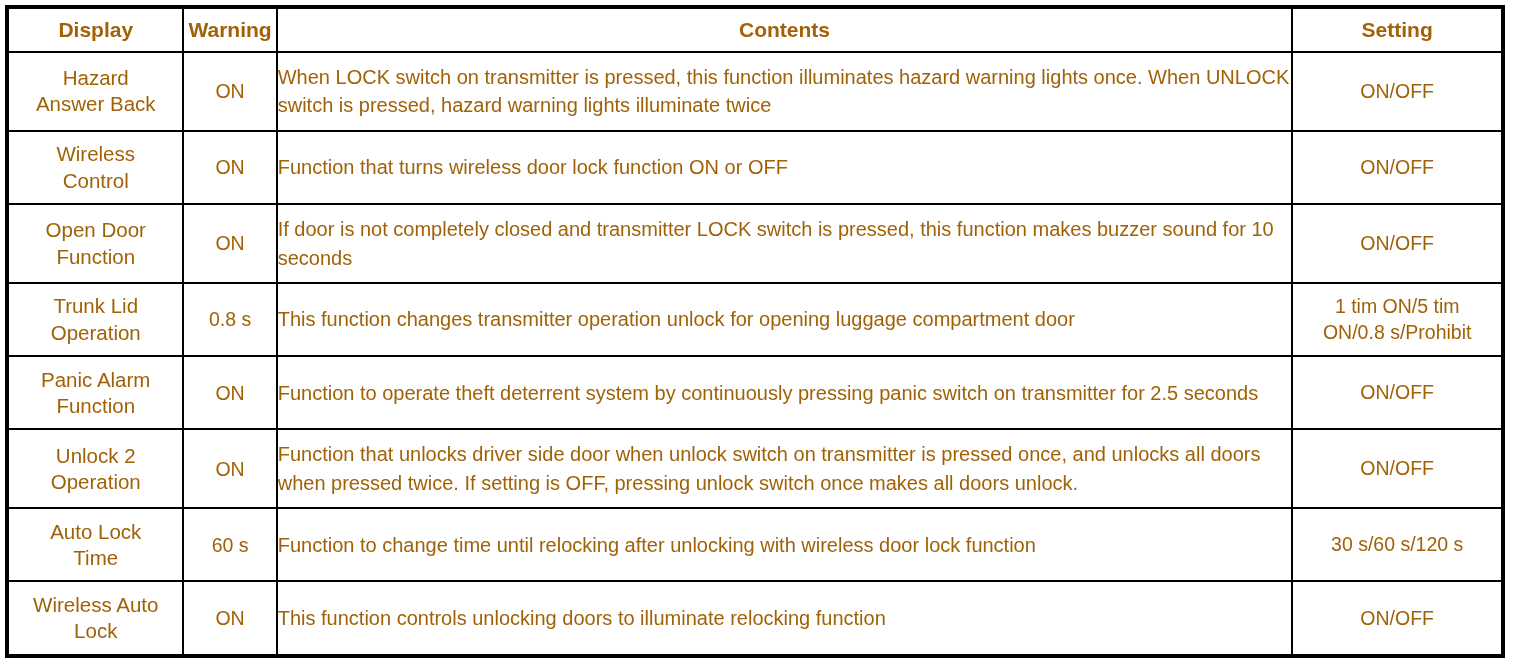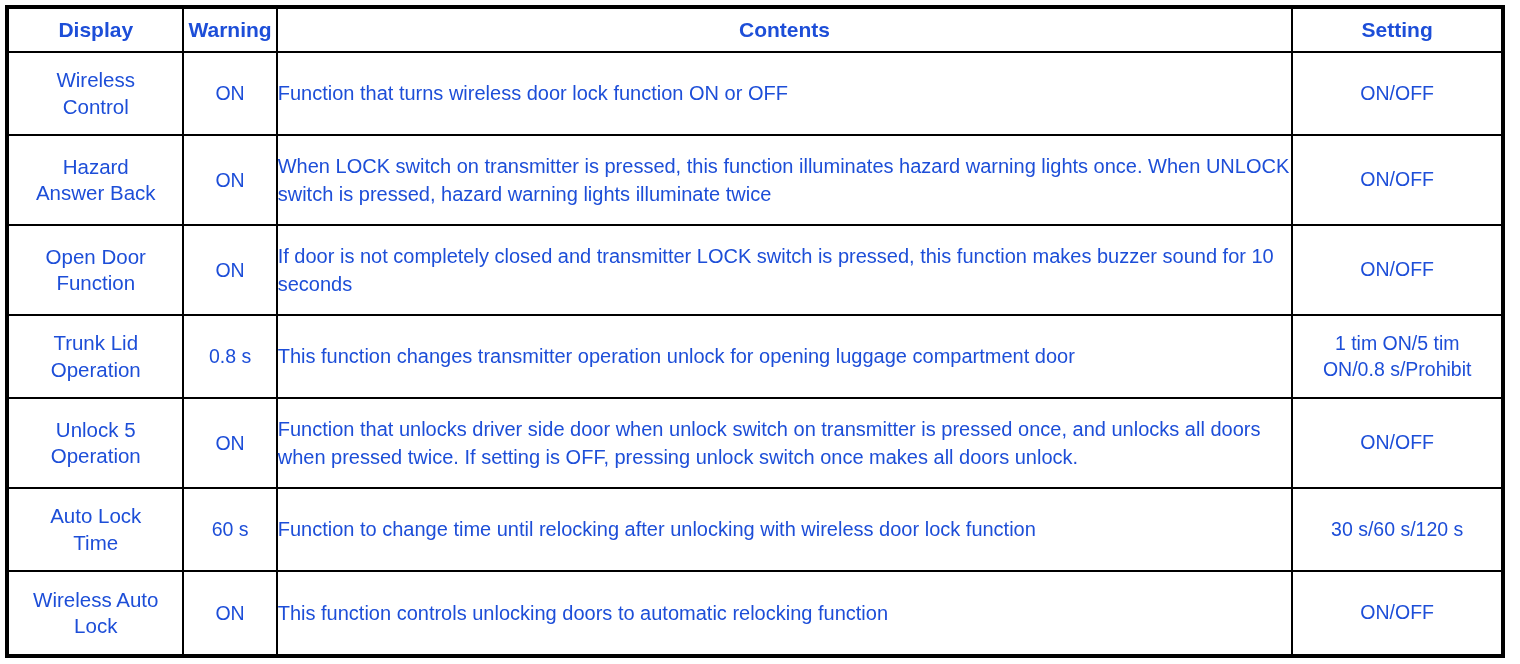--- a/index.html
+++ b/index.html
@@ -27,21 +27,21 @@
     width: 100%;
     height: 100%;
     table-layout: fixed;
     border: 4px solid #000;
   }
   table.spec-table th,
   table.spec-table td {
     border: 2px solid #000;
     padding: 0;
     vertical-align: middle;
-    color: #1d4ed8;
+    color: #a16207;
   }
   
   thead th {
     border-bottom: 4px solid #000;
     font-weight: bold;
     font-size: 21px;
     text-align: center;
     height: 42px;
     line-height: 1.1;
   }
@@ -93,46 +93,46 @@
         <th>Display</th>
         <th>Warning</th>
         <th>Contents</th>
         <th>Setting</th>
       </tr>
     </thead>
     <tbody>
 
       <tr>
         <td class="cell-display">
+          <span class="line">Hazard</span>
+          <span class="line">Answer Back</span>
+        </td>
+        <td class="cell-default">ON</td>
+        <td class="cell-contents">When LOCK switch on transmitter is pressed, this function illuminates hazard warning lights once. When UNLOCK switch is pressed, hazard warning lights illuminate twice</td>
+        <td class="cell-setting">
+          <span class="line nowrap">ON/OFF</span>
+          <span class="line nowrap"></span>
+        </td>
+      </tr>
+
+      <tr>
+        <td class="cell-display">
           <span class="line">Wireless</span>
           <span class="line">Control</span>
         </td>
         <td class="cell-default">ON</td>
         <td class="cell-contents">Function that turns wireless door lock function ON or OFF</td>
         <td class="cell-setting">
           <span class="line nowrap">ON/OFF</span>
           <span class="line nowrap"></span>
         </td>
       </tr>
 
       <tr>
         <td class="cell-display">
-          <span class="line">Hazard</span>
-          <span class="line">Answer Back</span>
-        </td>
-        <td class="cell-default">ON</td>
-        <td class="cell-contents">When LOCK switch on transmitter is pressed, this function illuminates hazard warning lights once. When UNLOCK switch is pressed, hazard warning lights illuminate twice</td>
-        <td class="cell-setting">
-          <span class="line nowrap">ON/OFF</span>
-          <span class="line nowrap"></span>
-        </td>
-      </tr>
-
-      <tr>
-        <td class="cell-display">
           <span class="line">Open Door</span>
           <span class="line">Function</span>
         </td>
         <td class="cell-default">ON</td>
         <td class="cell-contents">If door is not completely closed and transmitter LOCK switch is pressed, this function makes buzzer sound for 10 seconds</td>
         <td class="cell-setting">
           <span class="line nowrap">ON/OFF</span>
           <span class="line nowrap"></span>
         </td>
       </tr>
@@ -143,24 +143,36 @@
           <span class="line">Operation</span>
         </td>
         <td class="cell-default">0.8 s</td>
         <td class="cell-contents">This function changes transmitter operation unlock for opening luggage compartment door</td>
         <td class="cell-setting">
           <span class="line nowrap">1 tim ON/5 tim</span>
           <span class="line nowrap">ON/0.8 s/Prohibit</span>
         </td>
       </tr>
 
-
-      <tr>
-        <td class="cell-display">
-          <span class="line">Unlock 5</span>
+      <tr>
+        <td class="cell-display">
+          <span class="line">Panic Alarm</span>
+          <span class="line">Function</span>
+        </td>
+        <td class="cell-default">ON</td>
+        <td class="cell-contents">Function to operate theft deterrent system by continuously pressing panic switch on transmitter for 2.5 seconds</td>
+        <td class="cell-setting">
+          <span class="line nowrap">ON/OFF</span>
+          <span class="line nowrap"></span>
+        </td>
+      </tr>
+
+      <tr>
+        <td class="cell-display">
+          <span class="line">Unlock 2</span>
           <span class="line">Operation</span>
         </td>
         <td class="cell-default">ON</td>
         <td class="cell-contents">Function that unlocks driver side door when unlock switch on transmitter is pressed once, and unlocks all doors when pressed twice. If setting is OFF, pressing unlock switch once makes all doors unlock.</td>
         <td class="cell-setting">
           <span class="line nowrap">ON/OFF</span>
           <span class="line nowrap"></span>
         </td>
       </tr>
 
@@ -176,21 +188,21 @@
           <span class="line nowrap"></span>
         </td>
       </tr>
 
       <tr>
         <td class="cell-display">
           <span class="line">Wireless Auto</span>
           <span class="line">Lock</span>
         </td>
         <td class="cell-default">ON</td>
-        <td class="cell-contents">This function controls unlocking doors to automatic relocking function</td>
+        <td class="cell-contents">This function controls unlocking doors to illuminate relocking function</td>
         <td class="cell-setting">
           <span class="line nowrap">ON/OFF</span>
           <span class="line nowrap"></span>
         </td>
       </tr>
 
     </tbody>
   </table>
 </div>
 

